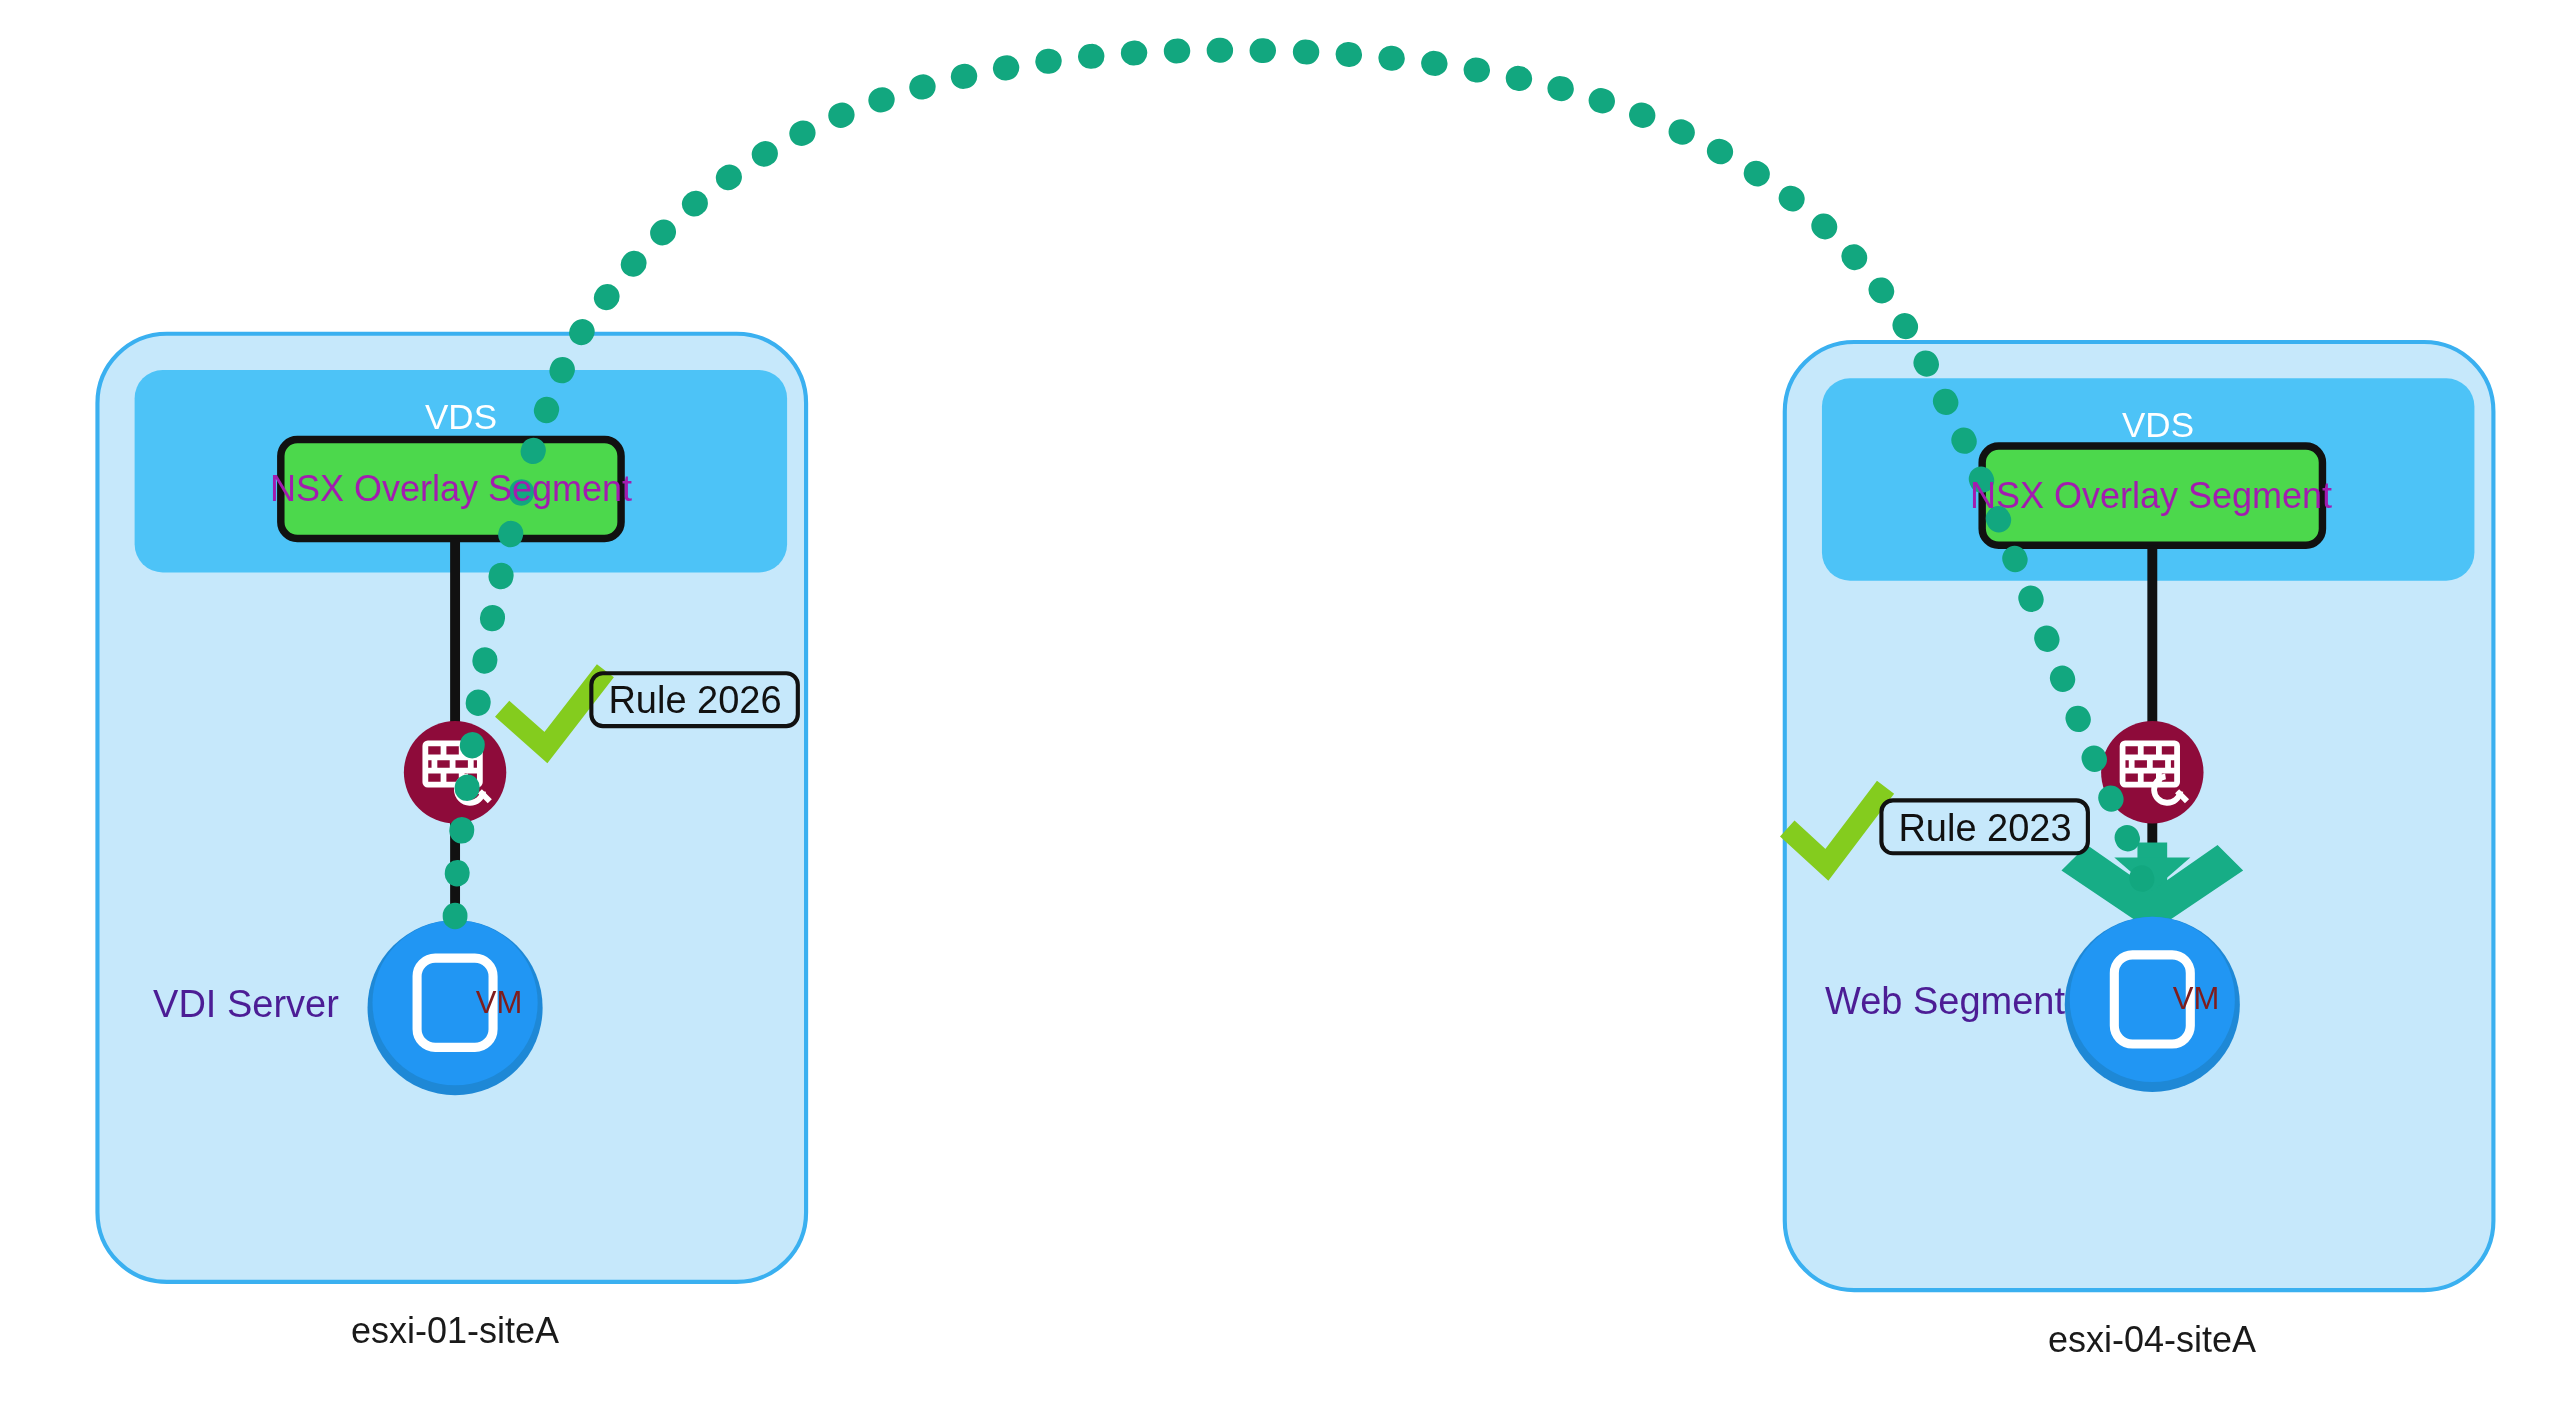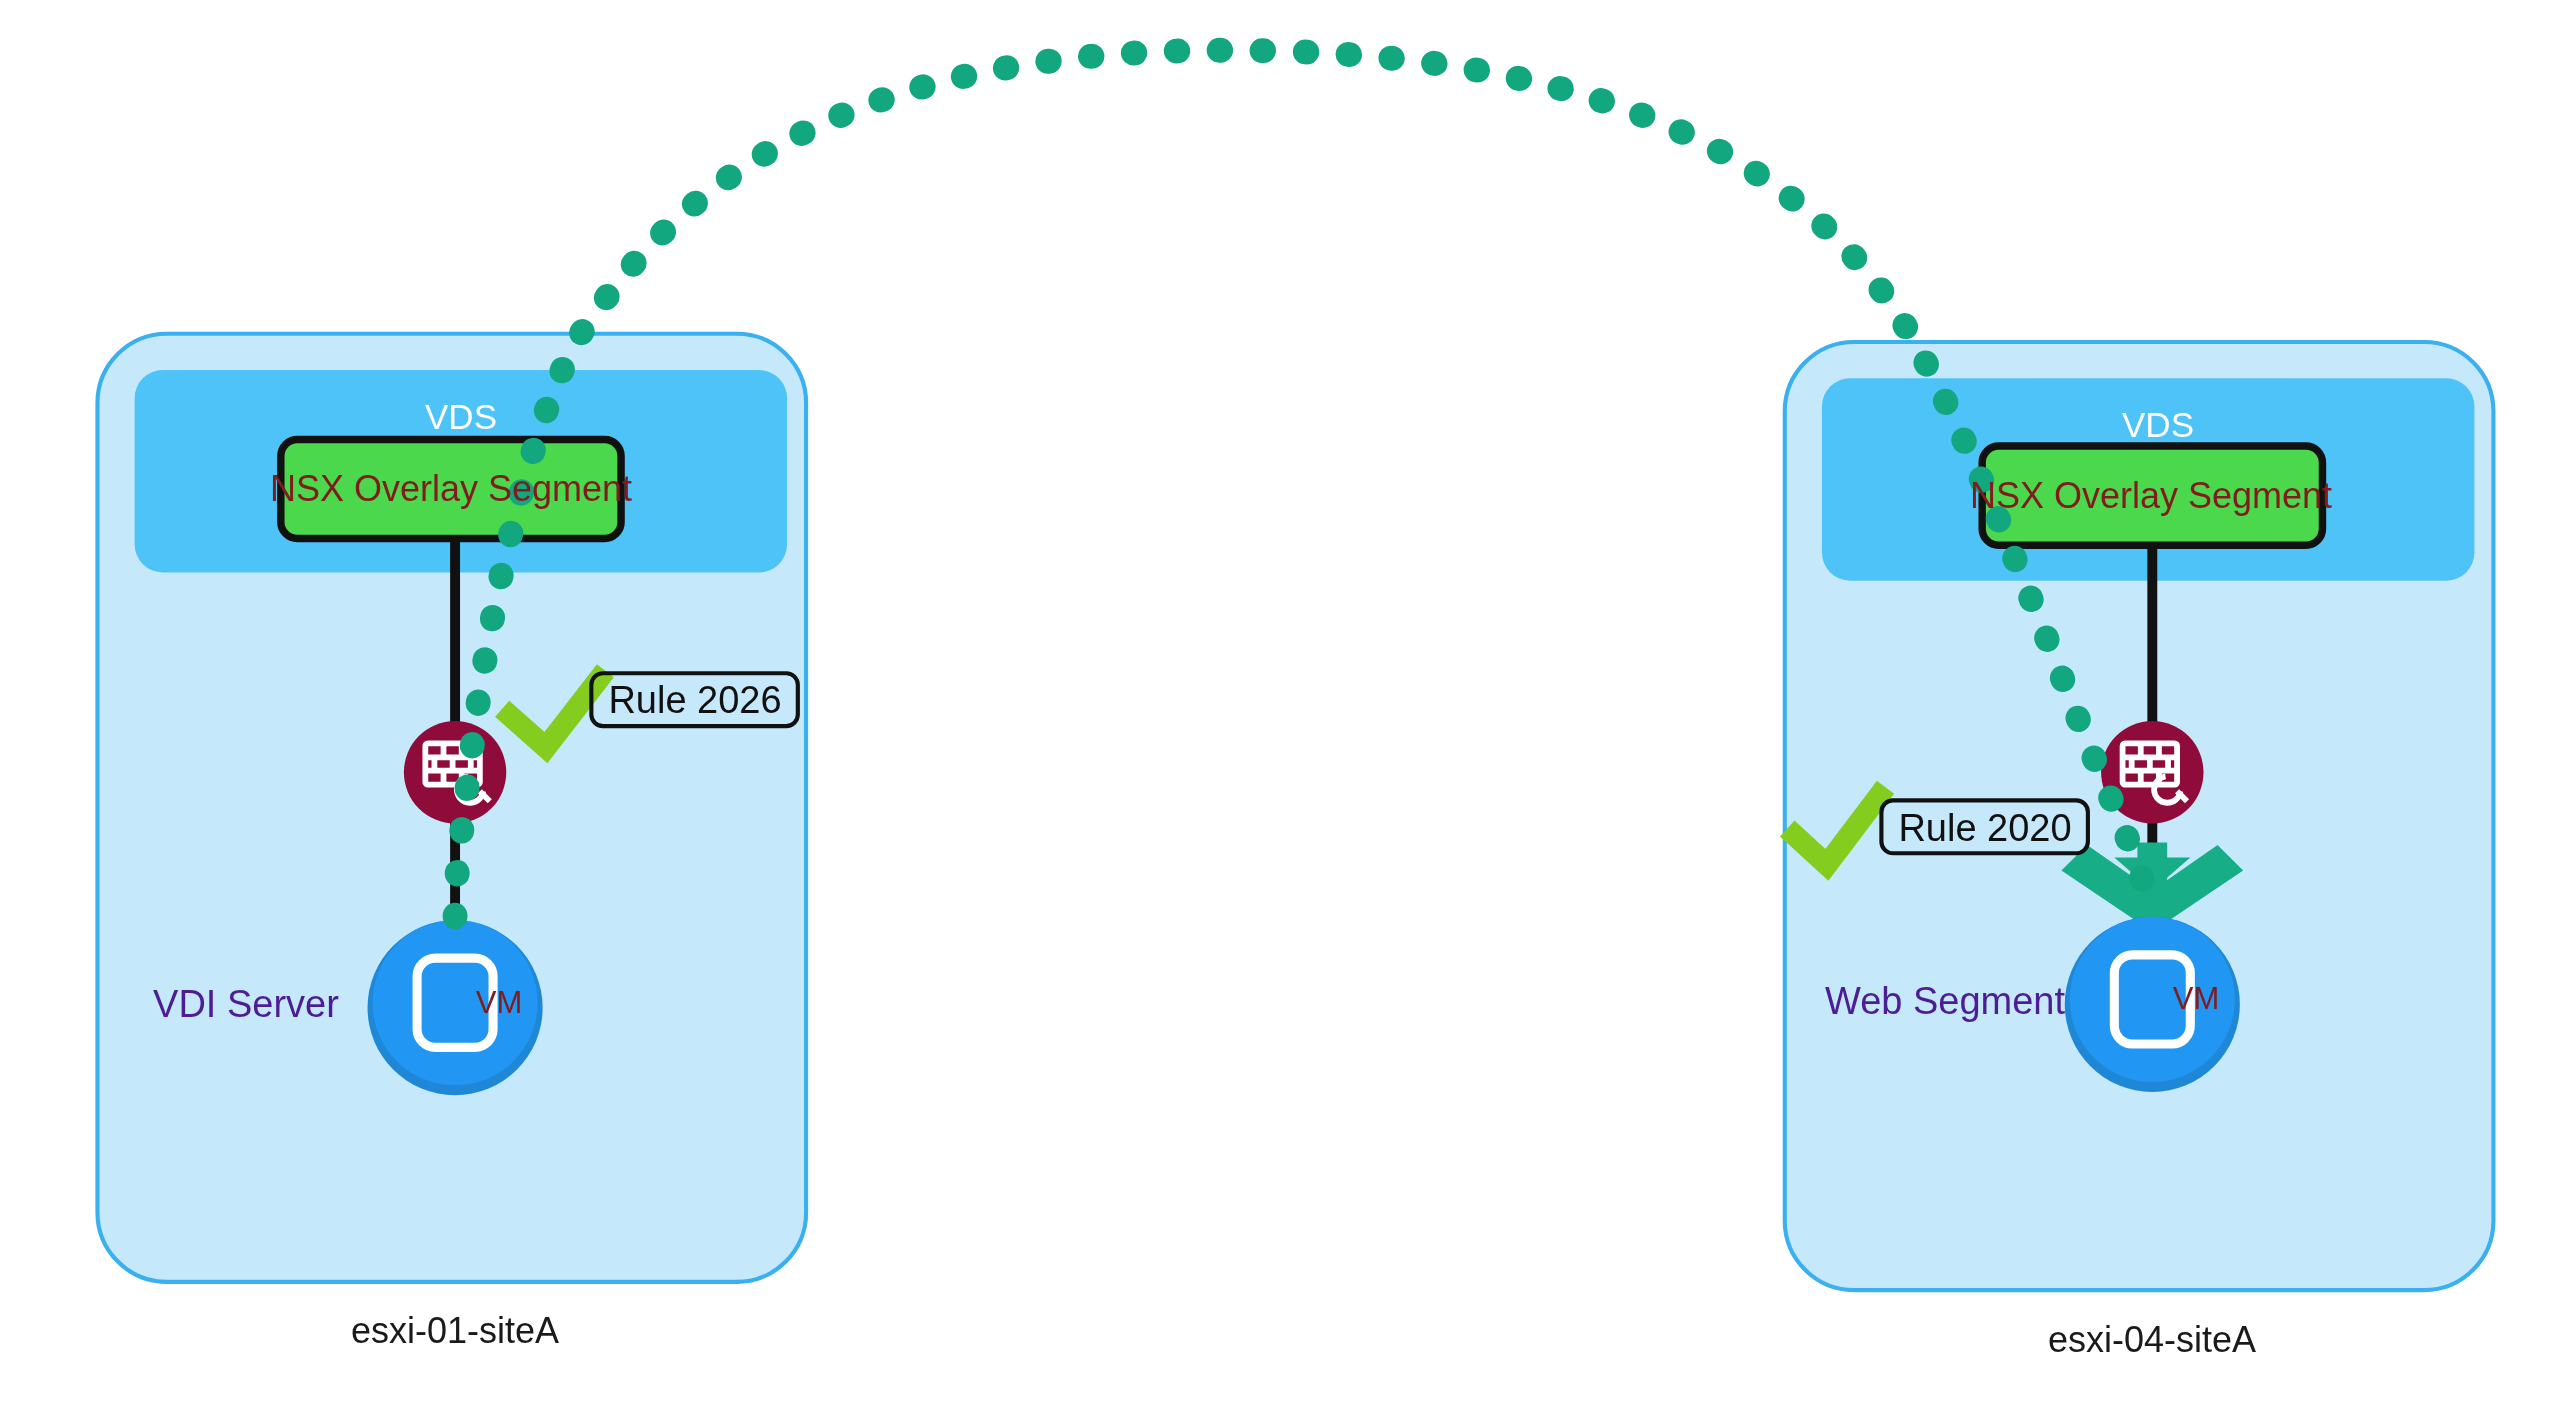--- a/index.html
+++ b/index.html
@@ -36,21 +36,21 @@
     font-size: 36px;
     color: #1a1a1a;
     text-align: center;
   }
   .vds-label {
     font-size: 35px;
     color: #ffffff;
   }
   .seg-label {
     font-size: 36px;
-    color: #7f1d1d;
+    color: #a21caf;
   }
   .vm-label {
     font-size: 31px;
     color: #7f1d1d;
     margin-left: 44px;
   }
   .srv-label {
     font-size: 38px;
     color: #4c1d95;
   }
@@ -167,18 +167,18 @@
   <div class="txt host-label center" style="left:455px; top:1331px;">esxi-01-siteA</div>
 
   <div class="txt vds-label center" style="left:2158px; top:425px;">VDS</div>
 
   <div class="txt seg-label center" style="left:2151px; top:496px;">NSX Overlay Segment</div>
 
   <div class="txt vm-label center" style="left:2152px; top:999px;">VM</div>
 
   <div class="txt srv-label center" style="left:1945px; top:1001px;">Web Segment</div>
 
-  <div class="txt rule-label center" style="left:1985px; top:828px;">Rule 2020</div>
+  <div class="txt rule-label center" style="left:1985px; top:828px;">Rule 2023</div>
 
   <div class="txt host-label center" style="left:2152px; top:1340px;">esxi-04-siteA</div>
 
 </div>
 
 
 </body></html>

